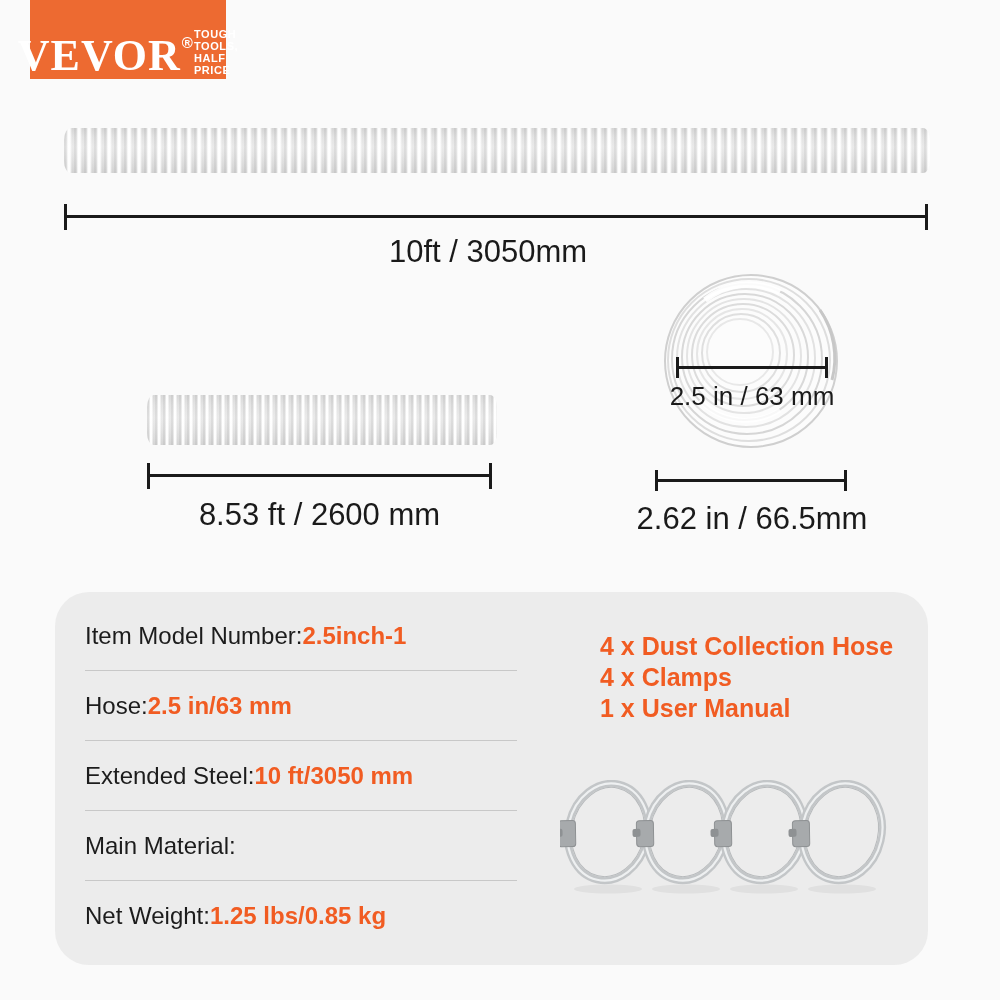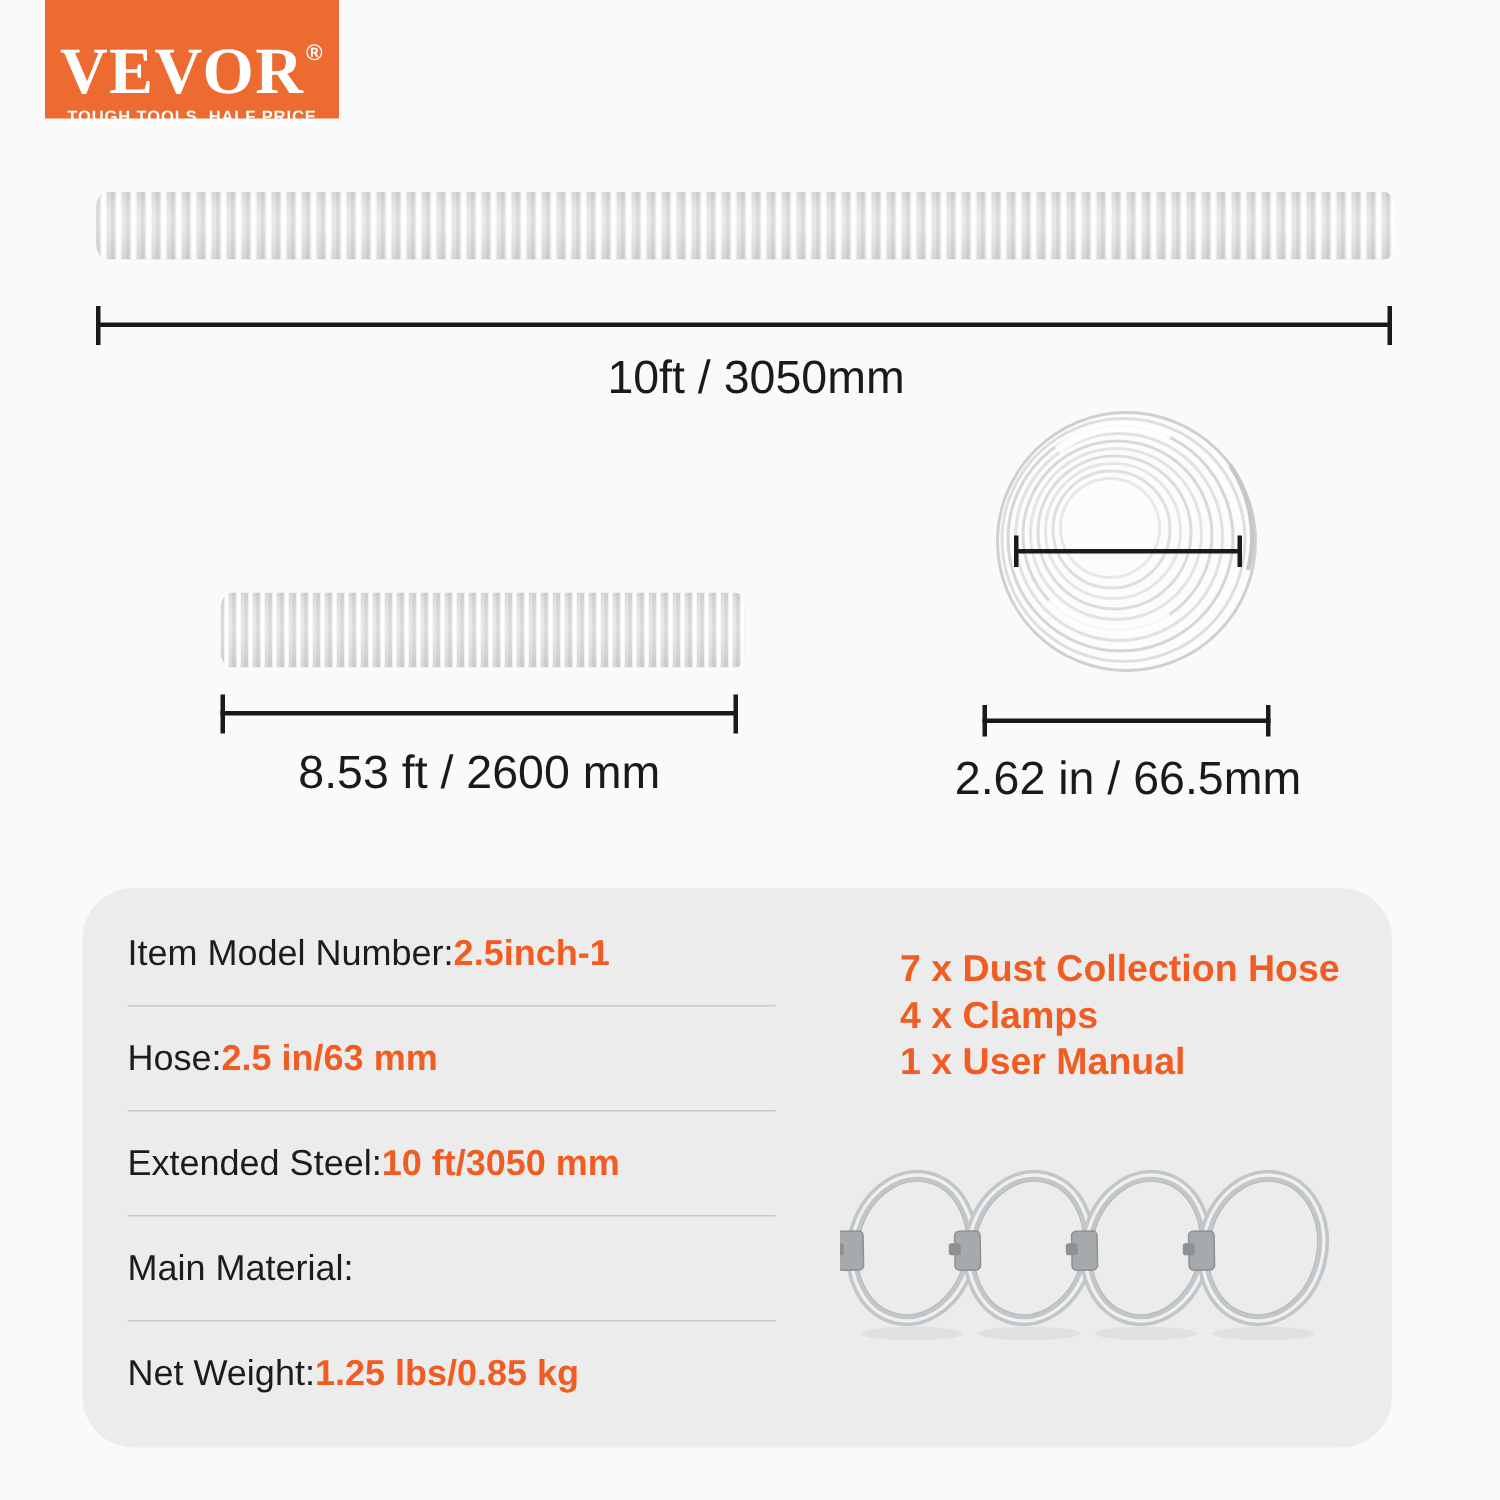--- a/index.html
+++ b/index.html
@@ -1,21 +1,21 @@
 <!DOCTYPE html>
 <html style="--brand-orange: #ED6A31; --accent-orange: #F15C22; --ink: #1A1A1A;"><head>
 <meta charset="utf-8">
 <style>
   html,body{margin:0;padding:0;}
   body{font-family:"Liberation Sans", sans-serif; background:#fff;}
   .canvas{position:relative;width:1000px;height:1000px;background:#fafafa;overflow:hidden;}
 
   
   .logo{position:absolute;left:30px;top:0;width:196px;height:79px;background:var(--brand-orange,#ED6A31);
-        display:flex;flex-direction:column;align-items:center;justify-content:center;padding-top:20px;box-sizing:border-box;}
+        display:flex;flex-direction:row;align-items:center;justify-content:center;padding-top:20px;box-sizing:border-box;}
   .logo-name{color:#fff;font-family:"Liberation Serif",serif;font-weight:bold;font-size:44px;line-height:40px;letter-spacing:1px;}
   .logo-name sup{font-size:15px;font-family:"Liberation Sans",sans-serif;vertical-align:22px;margin-left:1px;}
   .logo-tagline{color:#fff;font-size:11px;font-weight:bold;letter-spacing:0.6px;margin-top:4px;}
 
   
   .hose{position:absolute;border-radius:7px/12px;
     background:
       repeating-linear-gradient(90deg,
         rgba(190,190,190,0.50) 0 2px,
         rgba(255,255,255,0.95) 4px 6px,
@@ -36,21 +36,21 @@
   .dim::before,.dim::after{content:"";position:absolute;top:-11px;width:3px;height:26px;background:var(--ink,#1a1a1a);}
   .dim::before{left:0;}
   .dim::after{right:0;}
   .dim-sm::before,.dim-sm::after{top:-9px;height:21px;}
   .dim-long{left:64px;top:215px;width:864px;}
   .dim-short{left:147px;top:474px;width:345px;}
   .dim-coil-inner{left:676px;top:366px;width:152px;}
   .dim-coil-outer{left:655px;top:479px;width:192px;}
 
   .dim-label{position:absolute;color:var(--ink,#1a1a1a);font-size:31px;text-align:center;white-space:nowrap;}
-  .label-long{left:72px;width:864px;top:234px;}
+  .label-long{left:56px;width:864px;top:234px;}
   .label-short{left:147px;width:345px;top:497px;}
   .label-coil-inner{left:646px;width:212px;top:381px;font-size:26px;}
   .label-coil-outer{left:627px;width:250px;top:501px;}
 
   
   .coil{position:absolute;left:660px;top:270px;width:182px;height:182px;}
 
   
   .panel{position:absolute;left:55px;top:592px;width:873px;height:373px;background:#ECECEC;border-radius:34px;}
   .spec-rows{position:absolute;left:30px;top:9px;width:432px;}
@@ -93,20 +93,21 @@
     <circle cx="84" cy="86" r="57" fill="none" stroke="#e4e4e4" stroke-width="2"></circle>
     <circle cx="83" cy="85" r="51" fill="none" stroke="#dcdcdc" stroke-width="2"></circle>
     <circle cx="82" cy="84" r="45" fill="none" stroke="#e6e6e6" stroke-width="2"></circle>
     <circle cx="81" cy="83" r="39" fill="none" stroke="#dfdfdf" stroke-width="2"></circle>
     <circle cx="80" cy="82" r="33" fill="none" stroke="#e8e8e8" stroke-width="2"></circle>
     <path d="M 160 40 A 86 86 0 0 1 172 110" fill="none" stroke="#c7c7c7" stroke-width="3"></path>
     <path d="M 45 30 A 70 70 0 0 1 120 22" fill="none" stroke="#ffffff" stroke-width="6" opacity="0.9"></path>
     <path d="M 40 130 A 62 62 0 0 0 120 140" fill="none" stroke="#ffffff" stroke-width="5" opacity="0.8"></path>
   </svg>
   <div class="dim dim-sm dim-coil-inner"></div>
+  <div class="dim-label label-coil-inner">2.5 in / 63 mm</div>
   <div class="dim dim-sm dim-coil-outer"></div>
   <div class="dim-label label-coil-outer">2.62 in / 66.5mm</div>
 
   <section class="panel">
 
     <div class="spec-rows">
       <div class="spec-row">
         <span class="spec-label">Item Model Number:</span>
         <span class="spec-value">2.5inch-1</span>
       </div>
@@ -121,21 +122,21 @@
       <div class="spec-row">
         <span class="spec-label">Main Material:</span>
       </div>
       <div class="spec-row last">
         <span class="spec-label">Net Weight:</span>
         <span class="spec-value">1.25 lbs/0.85 kg</span>
       </div>
     </div>
 
     <div class="package-list">
-      <div class="package-item">7 x Dust Collection Hose</div>
+      <div class="package-item">4 x Dust Collection Hose</div>
       <div class="package-item">4 x Clamps</div>
       <div class="package-item">1 x User Manual</div>
     </div>
 
     <svg class="clamps" viewBox="0 0 330 115">
       <defs>
         <g id="clamp">
           <ellipse cx="0" cy="57" rx="34" ry="4.5" fill="rgba(0,0,0,0.05)"></ellipse>
           <g transform="rotate(13 0 0)">
             <ellipse cx="0" cy="0" rx="40" ry="49" fill="none" stroke="#c3c6c8" stroke-width="7"></ellipse>

